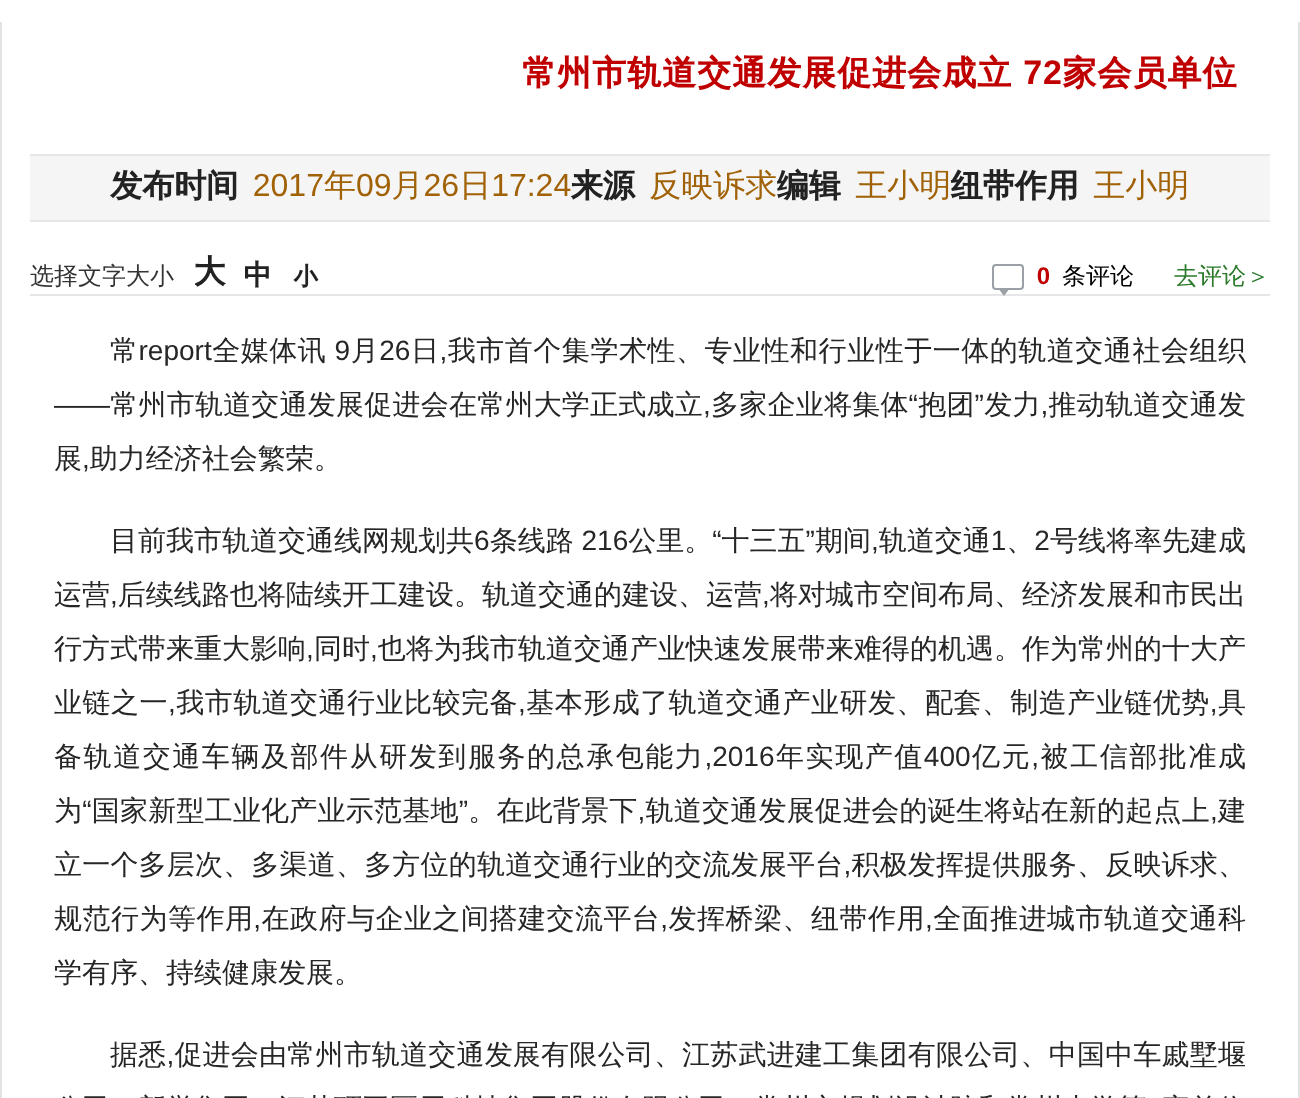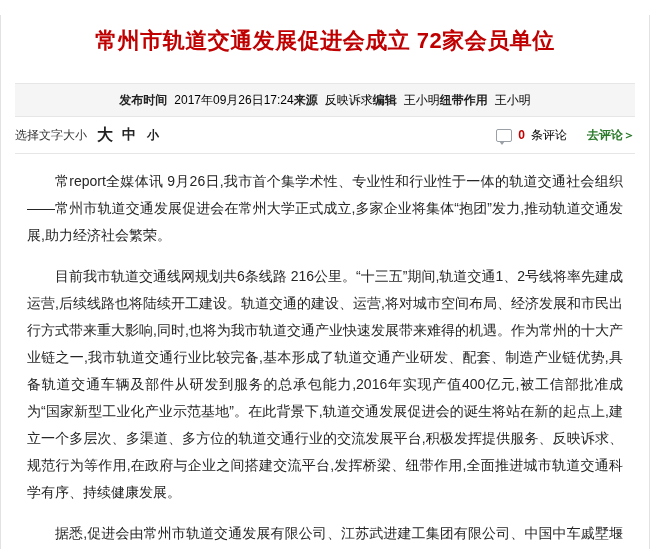--- a/index.html
+++ b/index.html
@@ -16,62 +16,62 @@
   .page {
     position: relative;
     width: 650px;
     height: 549px;
     background: #ffffff;
     box-sizing: border-box;
     border-left: 1px solid #e2e2e2;
     border-right: 1px solid #e2e2e2;
   }
   .article-title {
-    text-align: center;
+    text-align: right;
     color: #c00000;
-    font-size: 22px;
+    font-size: 17px;
     font-weight: bold;
     letter-spacing: 0.5px;
     padding: 12px 30px 14px 30px;
     line-height: 28px;
   }
   .meta-bar {
     margin: 0 14px;
     background: #f5f5f5;
     border-top: 1px solid #e6e6e6;
     border-bottom: 1px solid #e6e6e6;
     height: 32px;
     display: flex;
     align-items: center;
     justify-content: center;
-    font-size: 12px;
+    font-size: 16px;
     color: #333;
   }
   .meta-group {
     display: flex;
     align-items: center;
     white-space: nowrap;
   }
   .meta-label {
     font-weight: bold;
     color: #222;
     margin-right: 7px;
   }
   .meta-value {
-    color: #000000;
+    color: #a16207;
     margin-right: 26px;
   }
   .meta-value:last-child {
     margin-right: 0;
   }
   .tools-bar {
     margin: 0 14px;
     height: 36px;
     display: flex;
-    align-items: center;
+    align-items: flex-end;
     border-bottom: 1px solid #e6e6e6;
     font-size: 12px;
     color: #333;
     position: relative;
   }
   .size-label {
     color: #333;
     margin-right: 8px;
   }
   .size-btn {
@@ -116,21 +116,20 @@
     color: #c00000;
     font-weight: bold;
   }
   .comment-text {
     color: #000000;
   }
   .go-comment {
     color: #2a7a2a;
     margin-left: 14px;
     cursor: pointer;
-    font-weight: bold;
   }
   .content {
     padding: 14px 26px 0 26px;
   }
   .content p {
     margin: 0 0 14px 0;
     font-size: 14px;
     line-height: 27px;
     color: #262626;
     text-align: justify;

